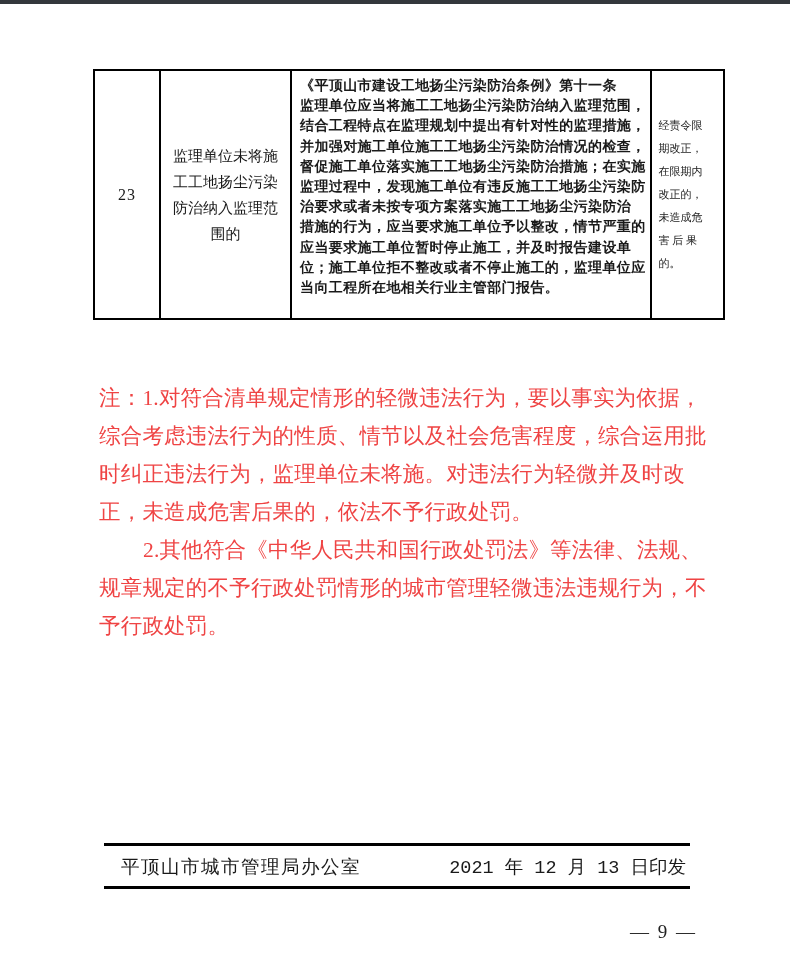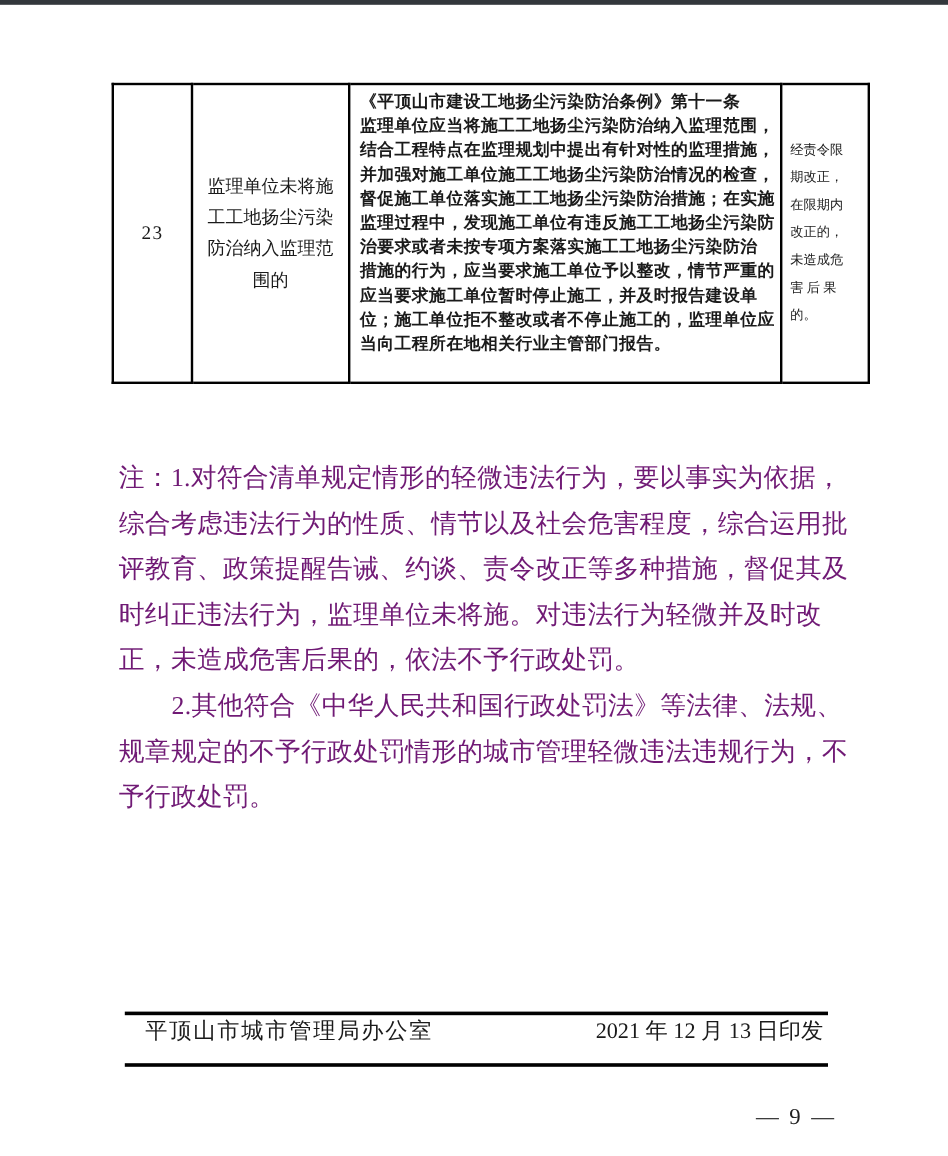--- a/index.html
+++ b/index.html
@@ -72,43 +72,43 @@
     position: absolute;
     left: 99px;
     top: 379px;
     width: 620px;
   }
   .note-line {
     font-size: 21.5px;
     line-height: 38px;
     letter-spacing: 0.2px;
     white-space: nowrap;
-    color: #701a75;
+    color: #ef4444;
   }
   .note-line.indent { padding-left: 44px; }
 
   
   .footer {
     position: absolute;
     left: 104px;
     top: 843px;
     width: 586px;
     height: 46px;
     border-top: 3px solid #000;
     border-bottom: 3px solid #000;
     display: flex;
-    align-items: flex-start;
+    align-items: center;
     justify-content: space-between;
     padding: 0 4px 0 17px;
   }
   .footer-issuer {
     font-size: 18.5px;
     letter-spacing: 1.5px;
   }
-  .footer-date { font-size: 18.5px; }
+  .footer-date { font-size: 18.5px; font-family: Liberation Mono, monospace; }
 
   
   .page-number {
     position: absolute;
     left: 630px;
     top: 921px;
     font-size: 19px;
     letter-spacing: 2px;
     color: #222;
     white-space: nowrap;
@@ -153,21 +153,20 @@
         <div class="handling-line">害 后 果</div>
         <div class="handling-line">的。</div>
       </td>
     </tr>
   </tbody>
 </table>
 
 <div class="notes">
   <div class="note-line">注：1.对符合清单规定情形的轻微违法行为，要以事实为依据，</div>
   <div class="note-line">综合考虑违法行为的性质、情节以及社会危害程度，综合运用批</div>
-  <div class="note-line">评教育、政策提醒告诫、约谈、责令改正等多种措施，督促其及</div>
   <div class="note-line">时纠正违法行为，监理单位未将施。对违法行为轻微并及时改</div>
   <div class="note-line">正，未造成危害后果的，依法不予行政处罚。</div>
   <div class="note-line indent">2.其他符合《中华人民共和国行政处罚法》等法律、法规、</div>
   <div class="note-line">规章规定的不予行政处罚情形的城市管理轻微违法违规行为，不</div>
   <div class="note-line">予行政处罚。</div>
 </div>
 
 <div class="footer">
   <span class="footer-issuer">平顶山市城市管理局办公室</span>
   <span class="footer-date">2021 年 12 月 13 日印发</span>

